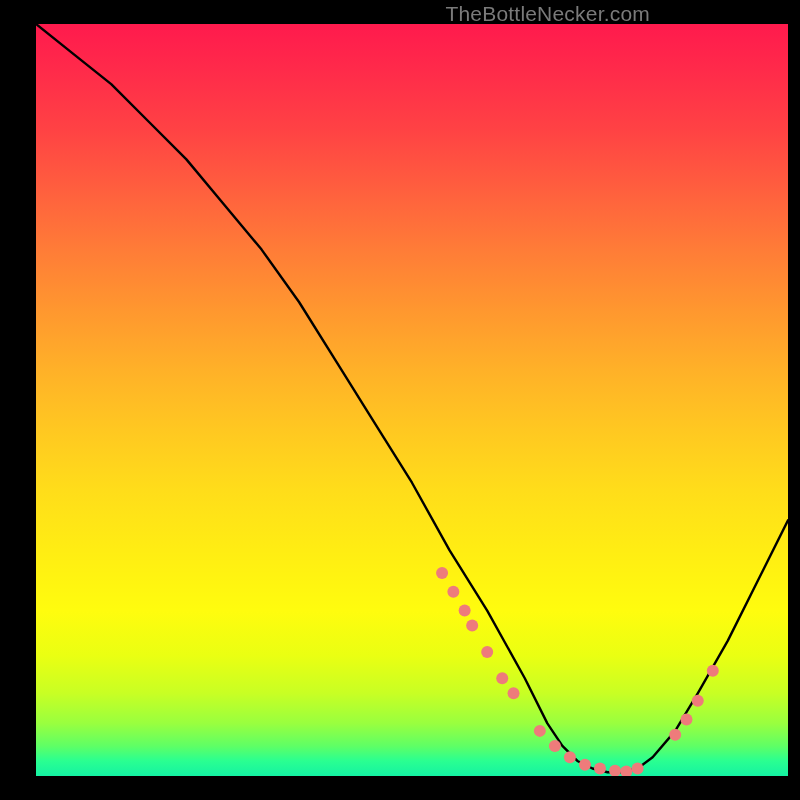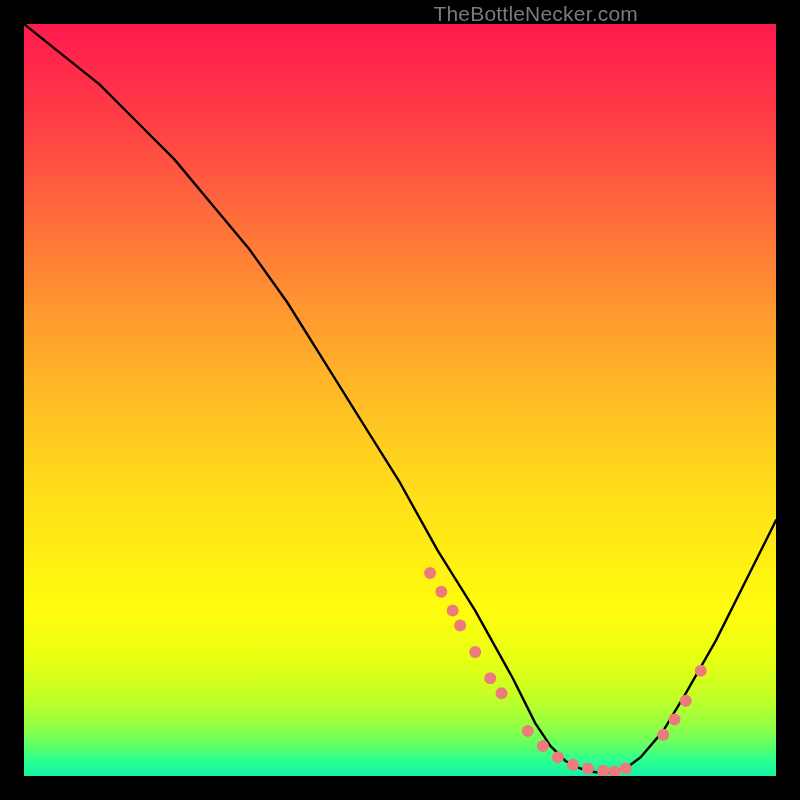--- a/index.html
+++ b/index.html
@@ -9,20 +9,21 @@
     height: 800px;
     background: #000;
     overflow: hidden;
     font-family: Arial, Helvetica, sans-serif;
   }
   .stage {
     position: relative;
     width: 644px;
     height: 800px;
     background: #000;
+    margin-left: 12px;
   }
   .plot {
     position: absolute;
     left: 24px;
     top: 24px;
     width: 752px;
     height: 752px;
   }
   .gradient {
     position: absolute;

